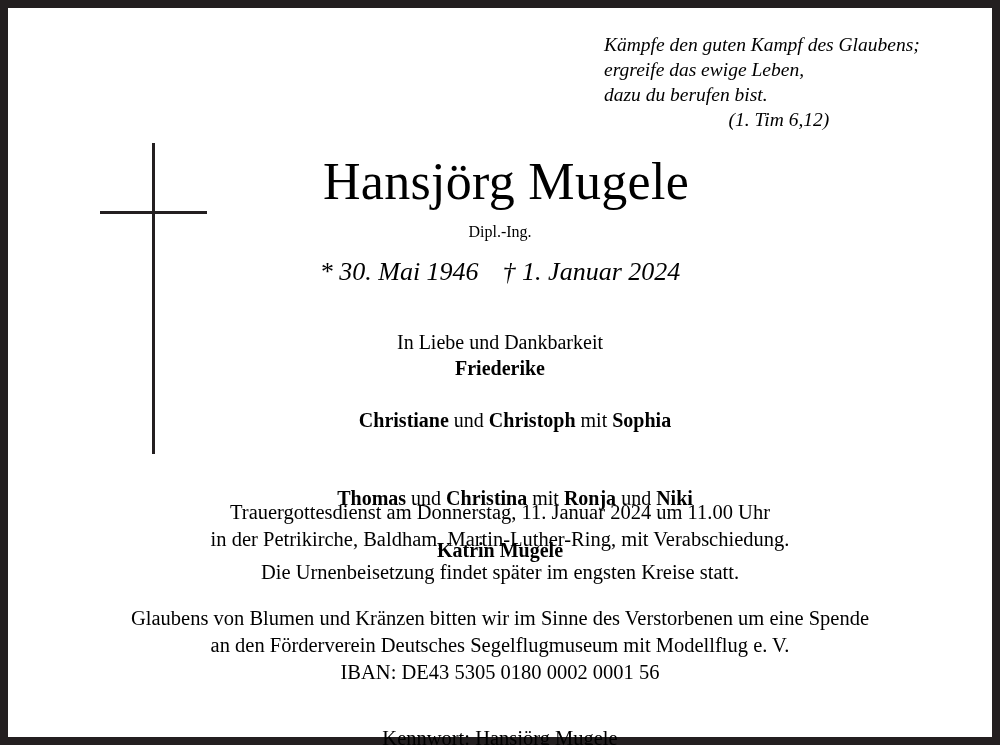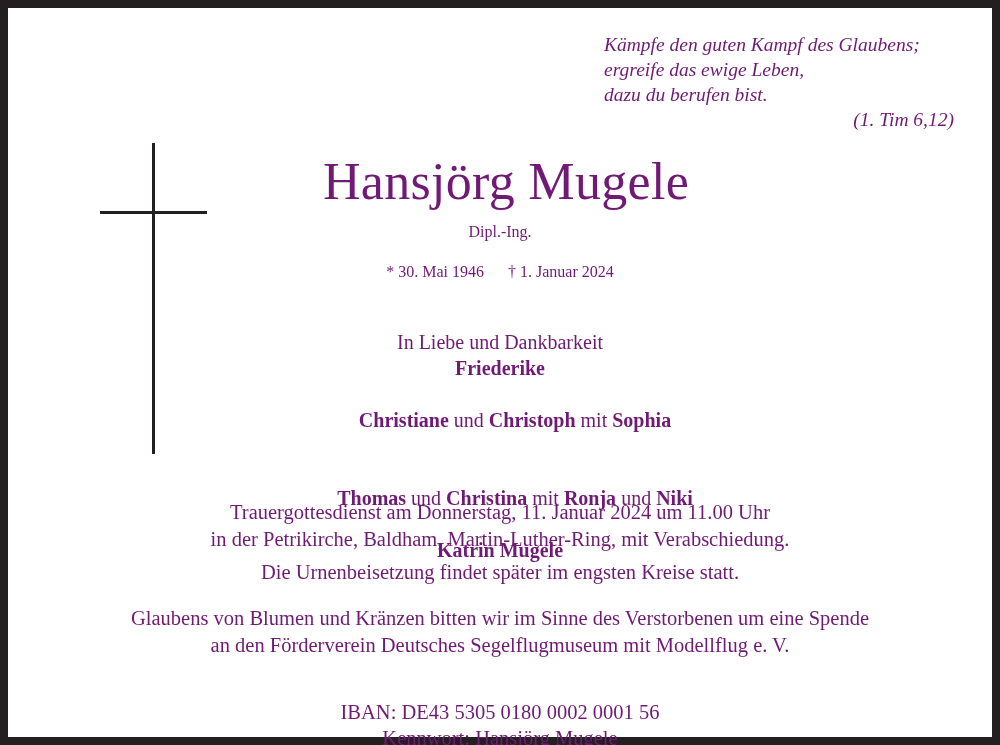--- a/index.html
+++ b/index.html
@@ -1,28 +1,28 @@
 <!DOCTYPE html>
 <html><head>
   <meta charset="utf-8">
   <style>
     html, body { margin: 0; padding: 0; background: #231f20; }
     body { width: 1000px; height: 745px; overflow: hidden; position: relative; }
     .page {
       position: absolute; left: 8px; top: 8px; width: 984px; height: 729px;
-      background: #ffffff; color: #701a75;
+      background: #ffffff; color: #000000;
       font-family: "Liberation Serif", "DejaVu Serif", serif;
     }
     .line { position: absolute; white-space: nowrap; }
     .center { left: 0; right: 0; text-align: center; }
     .verse { position: absolute; left: 596px; top: 24px; font-style: italic; font-size: 19.5px; line-height: 25px; }
-    .verse .ref { display: block; text-align: right; width: 350px; }
+    .verse .ref { display: block; text-align: center; width: 350px; }
     .name { top: 144px; font-size: 52px; line-height: 60px; letter-spacing: 0.3px; padding-left: 12px; }
     .title { top: 212px; font-size: 16px; line-height: 24px; }
-    .dates { top: 252px; font-size: 16px; line-height: 24px; }
+    .dates { top: 252px; font-size: 26px; line-height: 24px; font-style: italic; }
     .dates .sep { display: inline-block; width: 24px; }
     .family { top: 321px; font-size: 20px; line-height: 26px; }
     .family b { font-weight: 700; }
     .info { font-size: 20.5px; line-height: 26px; }
     .cross-v { position: absolute; left: 144px; top: 135px; width: 3px; height: 311px; background: #231f20; }
     .cross-h { position: absolute; left: 92px; top: 203px; width: 107px; height: 3px; background: #231f20; }
   </style>
 </head>
 <body>
 
@@ -61,16 +61,16 @@
       <b>Katrin Mugele</b>
     </div>
   </div>
 
   <div class="line center info" style="top:491px;">Trauergottesdienst am Donnerstag, 11. Januar 2024 um 11.00 Uhr</div>
   <div class="line center info" style="top:518px;">in der Petrikirche, Baldham, Martin-Luther-Ring, mit Verabschiedung.</div>
   <div class="line center info" style="top:551px;">Die Urnenbeisetzung findet später im engsten Kreise statt.</div>
 
   <div class="line center info" style="top:597px;">Glaubens von Blumen und Kränzen bitten wir im Sinne des Verstorbenen um eine Spende</div>
   <div class="line center info" style="top:624px;">an den Förderverein Deutsches Segelflugmuseum mit Modellflug e. V.</div>
-  <div class="line center info" style="top:651px;margin-top:40px;">IBAN: DE43 5305 0180 0002 0001 56</div>
+  <div class="line center info" style="top:651px;">IBAN: DE43 5305 0180 0002 0001 56</div>
   <div class="line center info" style="top:717px;">Kennwort: Hansjörg Mugele</div>
 
 </div>
 
 </body></html>

